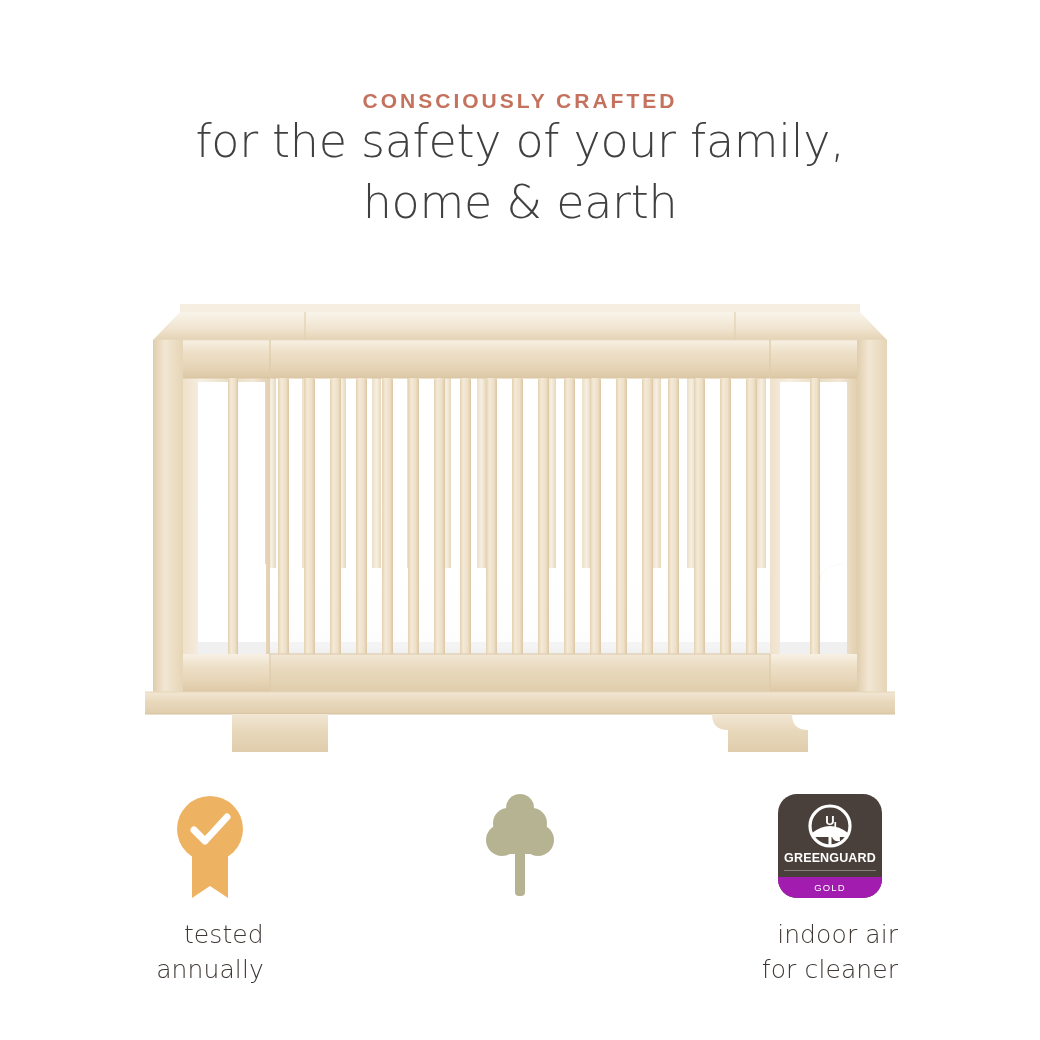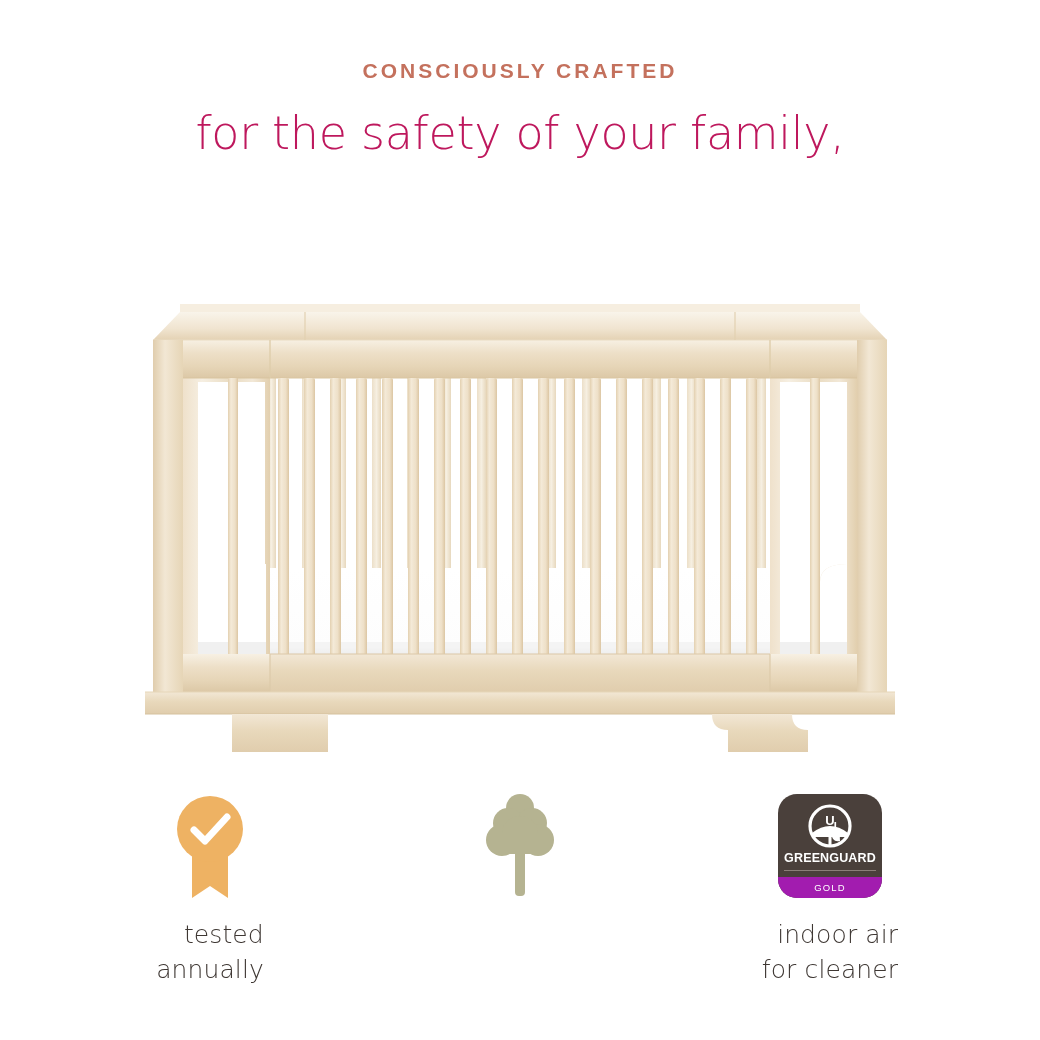--- a/index.html
+++ b/index.html
@@ -21,37 +21,36 @@
     height: 1040px;
     background: #ffffff;
   }
 
   
   .header {
     position: absolute;
     top: 0; left: 0;
     width: 1040px;
     text-align: center;
-    padding-top: 60px;
+    padding-top: 90px;
   }
   .eyebrow {
     font-family: "Liberation Sans", "DejaVu Sans", sans-serif;
     font-size: 21px;
     font-weight: 700;
     letter-spacing: 3.0px;
     color: #c4715d;
     text-transform: uppercase;
     line-height: 1;
   }
   .headline {
-    margin-top: 22px;
     font-family: "DejaVu Sans", "Liberation Sans", sans-serif;
     font-size: 46px;
     font-weight: 300;
-    color: #be185d;
+    color: #404040;
     line-height: 1.32;
     letter-spacing: -0.3px;
   }
   .headline .hl-line {
     display: block;
   }
 
   
   .crib-wrap {
     position: absolute;
@@ -149,20 +148,21 @@
 </style>
 </head>
 <body>
 
 <div class="page">
 
   <div class="header">
     <div class="eyebrow">CONSCIOUSLY CRAFTED</div>
     <div class="headline">
       <span class="hl-line">for the safety of your family,</span>
+      <span class="hl-line">home &amp; earth</span>
     </div>
   </div>
 
   <div class="crib-wrap">
     <svg class="crib-svg" width="800" height="470" viewBox="0 0 800 470">
       <defs>
         <linearGradient id="wGrainV" x1="0" y1="0" x2="1" y2="0">
           <stop offset="0%" stop-color="#efe1cb"></stop>
           <stop offset="22%" stop-color="#f6efe2"></stop>
           <stop offset="55%" stop-color="#eadcc2"></stop>

